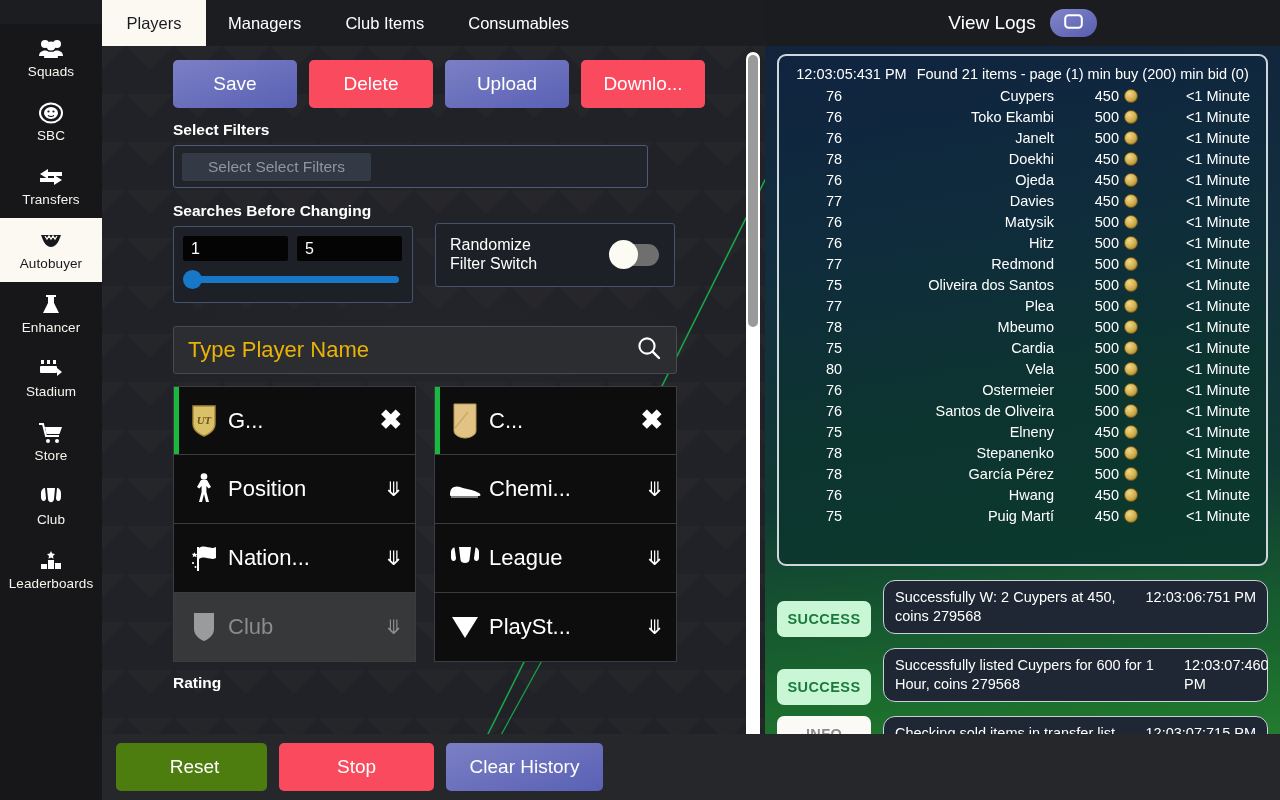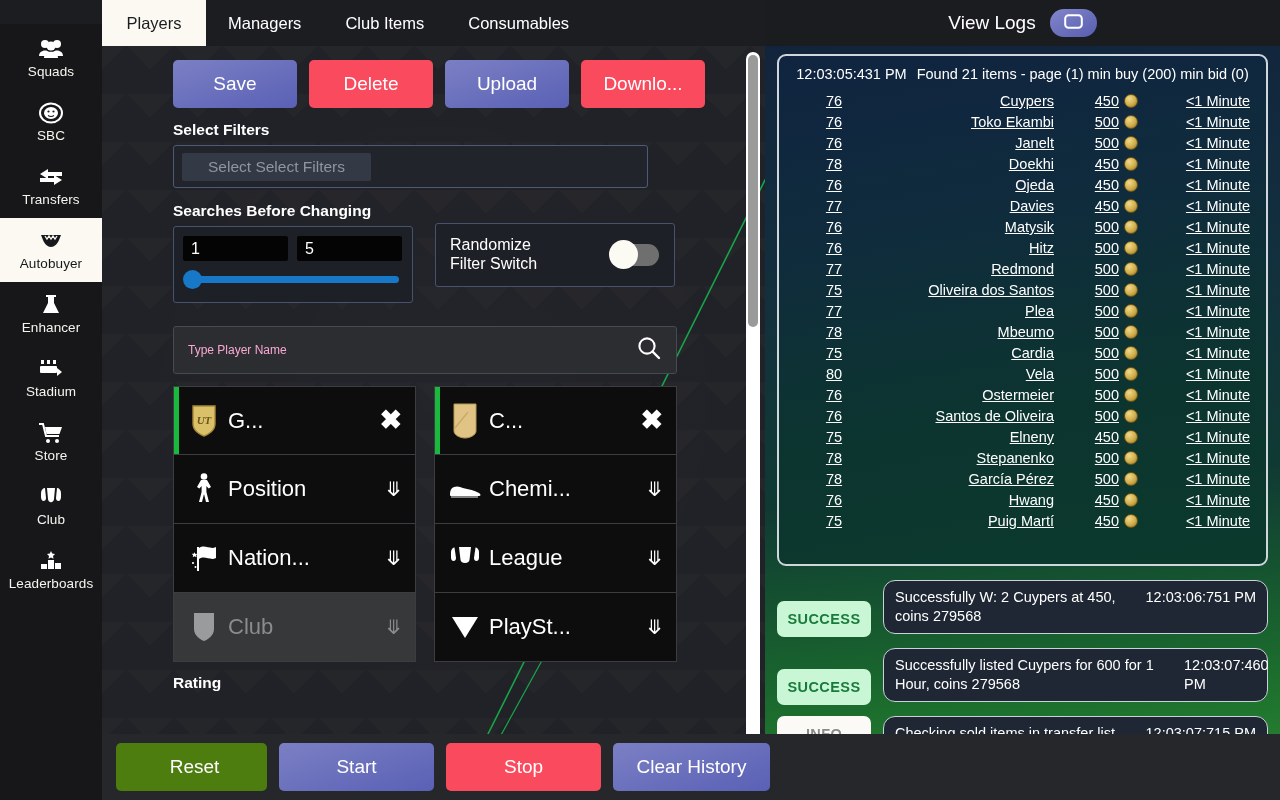--- a/index.html
+++ b/index.html
@@ -132,21 +132,21 @@
   .toggle-knob {
     position: absolute; left: -2px; top: -4px; width: 29px; height: 29px;
     border-radius: 50%; background: #fbfaf3;
   }
 
   .search-box {
     margin-top: 23px; width: 504px; height: 48px; background: #2c2d31;
     border: 1px solid #464a52; border-radius: 3px; display: flex;
     align-items: center; padding: 0 14px 0 14px; justify-content: space-between;
   }
-  .search-box .ph { color: #f9a8d4; font-size: 12px; }
+  .search-box .ph { color: #eab308; font-size: 22px; }
 
   .filters { display: flex; gap: 18px; margin-top: 12px; }
   .fcol { width: 243px; }
   .frow {
     height: 69px; background: #0d0d0d; border: 1px solid #3c3d40;
     border-top: none; display: flex; align-items: center;
     padding: 0 13px 0 0; position: relative; cursor: pointer;
   }
   .frow:first-child { border-top: 1px solid #3c3d40; }
   .frow.selected::before {
@@ -211,23 +211,22 @@
     height: 512px; overflow: hidden;
     background: linear-gradient(170deg,#102440 0%, #0f2c3c 35%, #0c3430 65%, #0b3a2c 100%);
     padding: 10px 10px 0 10px;
   }
   .log-head-row {
     color: #ffffff; font-size: 14.5px; text-align: center; margin-bottom: 6px;
     white-space: nowrap;
   }
   .log-head-row .lt-time { margin-right: 10px; }
   .log-row {
-    display: flex; align-items: flex-end; color: #fff; font-size: 14.5px;
+    display: flex; align-items: flex-start; color: #fff; font-size: 14.5px;
     height: 21px;
-    text-decoration: underline;
   }
   .lr-rating { width: 90px; text-align: center; }
   .lr-name { flex: 1 1 auto; text-align: right; padding-right: 10px; }
   .lr-price { width: 74px; text-align: right; display: flex; justify-content: flex-end; align-items: center; gap: 5px; }
   .coin {
     width: 14px; height: 14px; border-radius: 50%;
     background: radial-gradient(circle at 35% 30%, #f0d98a 0%, #d0ad4b 55%, #8d6e20 100%);
     border: 1px solid #6d5415; display: inline-block; flex: 0 0 14px;
   }
   .lr-time { width: 118px; text-align: right; padding-right: 6px; }
@@ -784,18 +783,17 @@
               <span>Bot Stopped</span>
               <span class="msg-time">12:03:11:496 PM</span>
             </span>
           </div>
         </div>
     </div>
   </aside>
 
   <div class="bottombar">
     <button class="btn btn-gray">Reset</button>
-    <button class="btn btn-purple2">Start</button>
     <button class="btn btn-red2">Stop</button>
     <button class="btn btn-purple3">Clear History</button>
   </div>
 
 </div>
 
 </body></html>

